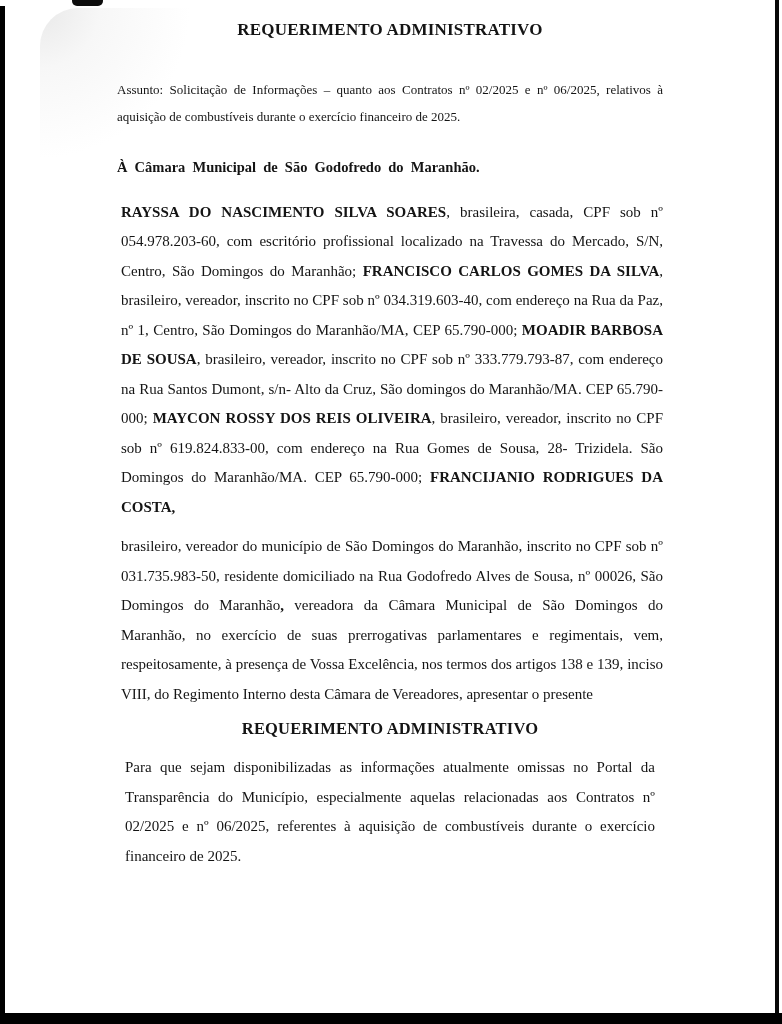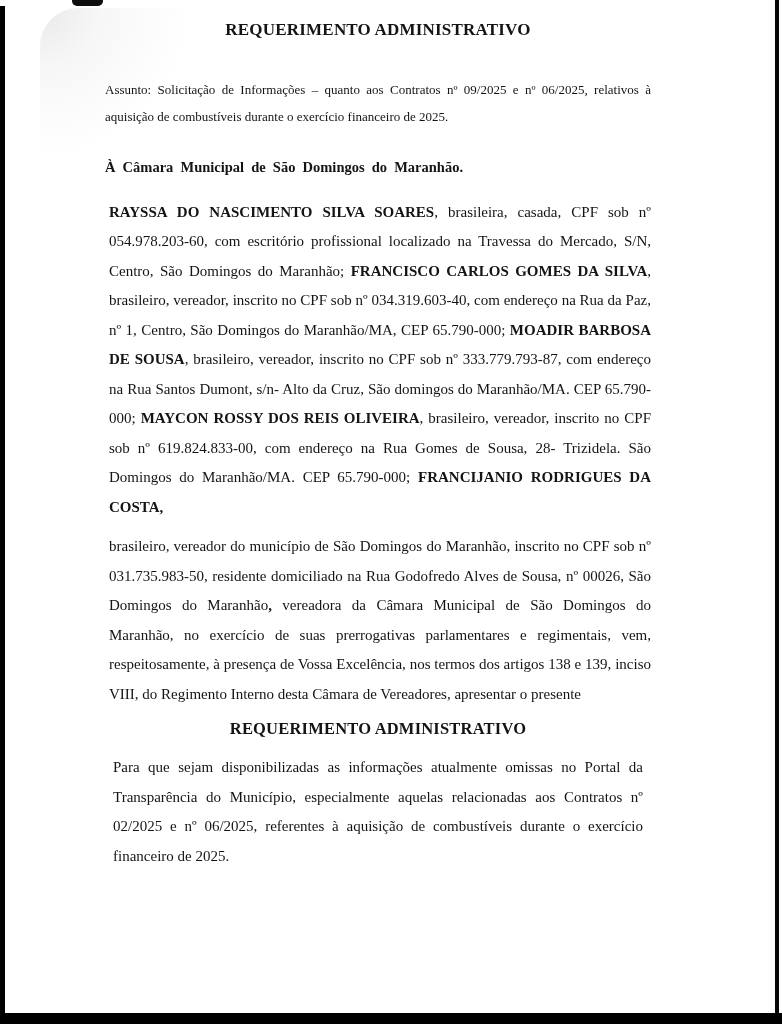--- a/index.html
+++ b/index.html
@@ -13,21 +13,21 @@
     position:absolute;left:40px;top:8px;right:0;bottom:11px;
     border-top-left-radius:38px;
     background:radial-gradient(circle at 0 0,#e9e9e9 0,#f7f7f7 60px,#ffffff 150px);
   }
   
   .edge-left{position:absolute;left:0;top:6px;bottom:0;width:5px;background:#000;}
   .edge-right{position:absolute;right:3px;top:0;bottom:10px;width:4px;background:#070707;}
   .edge-bottom{position:absolute;left:0;right:0;bottom:0;height:11px;background:#000;}
   .notch{position:absolute;left:72px;top:-4px;width:31px;height:10px;border-radius:5px;background:#0d0d0d;}
 
-  .content{position:absolute;left:105px;top:20px;width:546px;}
+  .content{position:absolute;left:117px;top:20px;width:546px;}
   .doc-title{
     font-size:17px;font-weight:bold;text-align:center;
     letter-spacing:.2px;margin:0 0 36px 0;
   }
   .subject{
     font-size:13px;line-height:27px;text-align:justify;
     margin:0 0 27px 0;
   }
   .addr{
     font-size:14.5px;font-weight:bold;line-height:21.5px;
@@ -47,24 +47,24 @@
 </style>
 </head>
 <body>
 
 <div class="sheet"></div>
 
 <div class="content">
 
   <h1 class="doc-title">REQUERIMENTO ADMINISTRATIVO</h1>
 
-  <p class="subject">Assunto: Solicitação de Informações – quanto aos Contratos nº 09/2025 e nº 06/2025, relativos à aquisição de combustíveis durante o exercício financeiro de 2025.</p>
+  <p class="subject">Assunto: Solicitação de Informações – quanto aos Contratos nº 02/2025 e nº 06/2025, relativos à aquisição de combustíveis durante o exercício financeiro de 2025.</p>
 
   <div class="addr">
-    <div class="addr-line">À Câmara Municipal de São Domingos do Maranhão.</div>
+    <div class="addr-line">À Câmara Municipal de São Godofredo do Maranhão.</div>
   </div>
 
   <p class="par"><b>RAYSSA DO NASCIMENTO SILVA SOARES</b><span>, brasileira, casada, CPF sob nº 054.978.203-60, com escritório profissional localizado na Travessa do Mercado, S/N, Centro, São Domingos do Maranhão; </span><b>FRANCISCO CARLOS GOMES DA SILVA</b><span>, brasileiro, vereador, inscrito no CPF sob nº 034.319.603-40, com endereço na Rua da Paz, nº 1, Centro, São Domingos do Maranhão/MA, CEP 65.790-000; </span><b>MOADIR BARBOSA DE SOUSA</b><span>, brasileiro, vereador, inscrito no CPF sob nº 333.779.793-87, com endereço na Rua Santos Dumont, s/n- Alto da Cruz, São domingos do Maranhão/MA. CEP 65.790-000; </span><b>MAYCON ROSSY DOS REIS OLIVEIRA</b><span>, brasileiro, vereador, inscrito no CPF sob nº 619.824.833-00, com endereço na Rua Gomes de Sousa, 28- Trizidela. São Domingos do Maranhão/MA. CEP 65.790-000; </span><b>FRANCIJANIO RODRIGUES DA COSTA,</b></p>
 
   <p class="par"><span>brasileiro, vereador do município de São Domingos do Maranhão, inscrito no CPF sob nº 031.735.983-50, residente domiciliado na Rua Godofredo Alves de Sousa, nº 00026, São Domingos do Maranhão</span><b>,</b><span> vereadora da Câmara Municipal de São Domingos do Maranhão, no exercício de suas prerrogativas parlamentares e regimentais, vem, respeitosamente, à presença de Vossa Excelência, nos termos dos artigos 138 e 139, inciso VIII, do Regimento Interno desta Câmara de Vereadores, apresentar o presente</span></p>
 
   <h2 class="mid-heading">REQUERIMENTO ADMINISTRATIVO</h2>
 
   <p class="par last">Para que sejam disponibilizadas as informações atualmente omissas no Portal da Transparência do Município, especialmente aquelas relacionadas aos Contratos nº 02/2025 e nº 06/2025, referentes à aquisição de combustíveis durante o exercício financeiro de 2025.</p>
 

